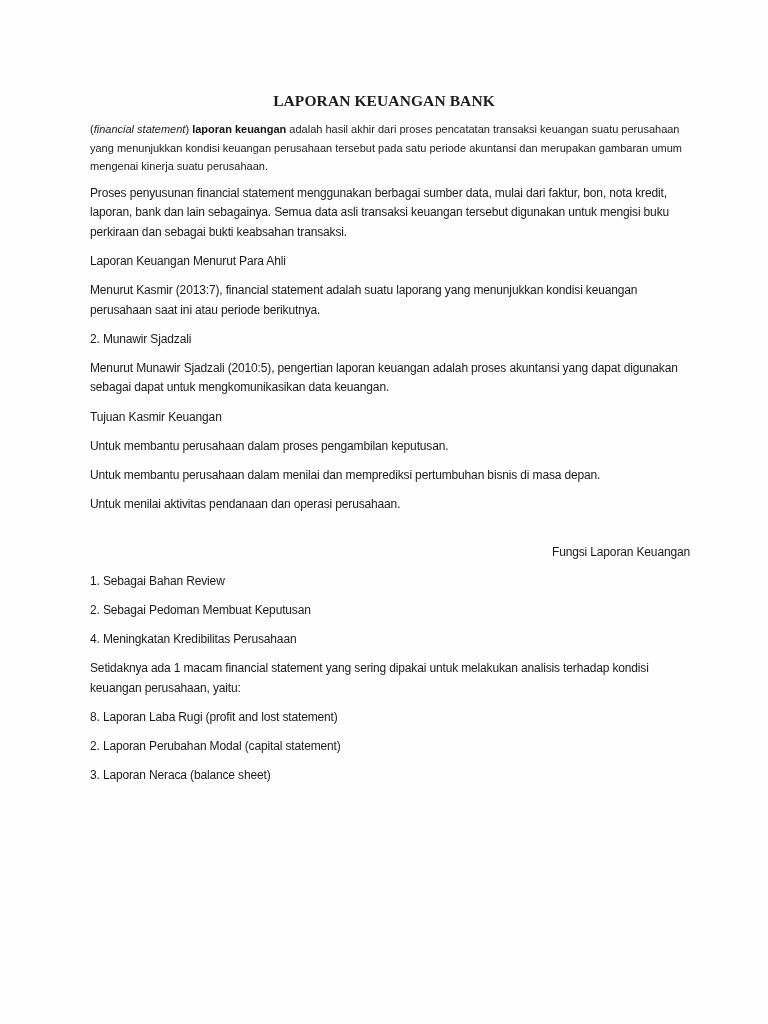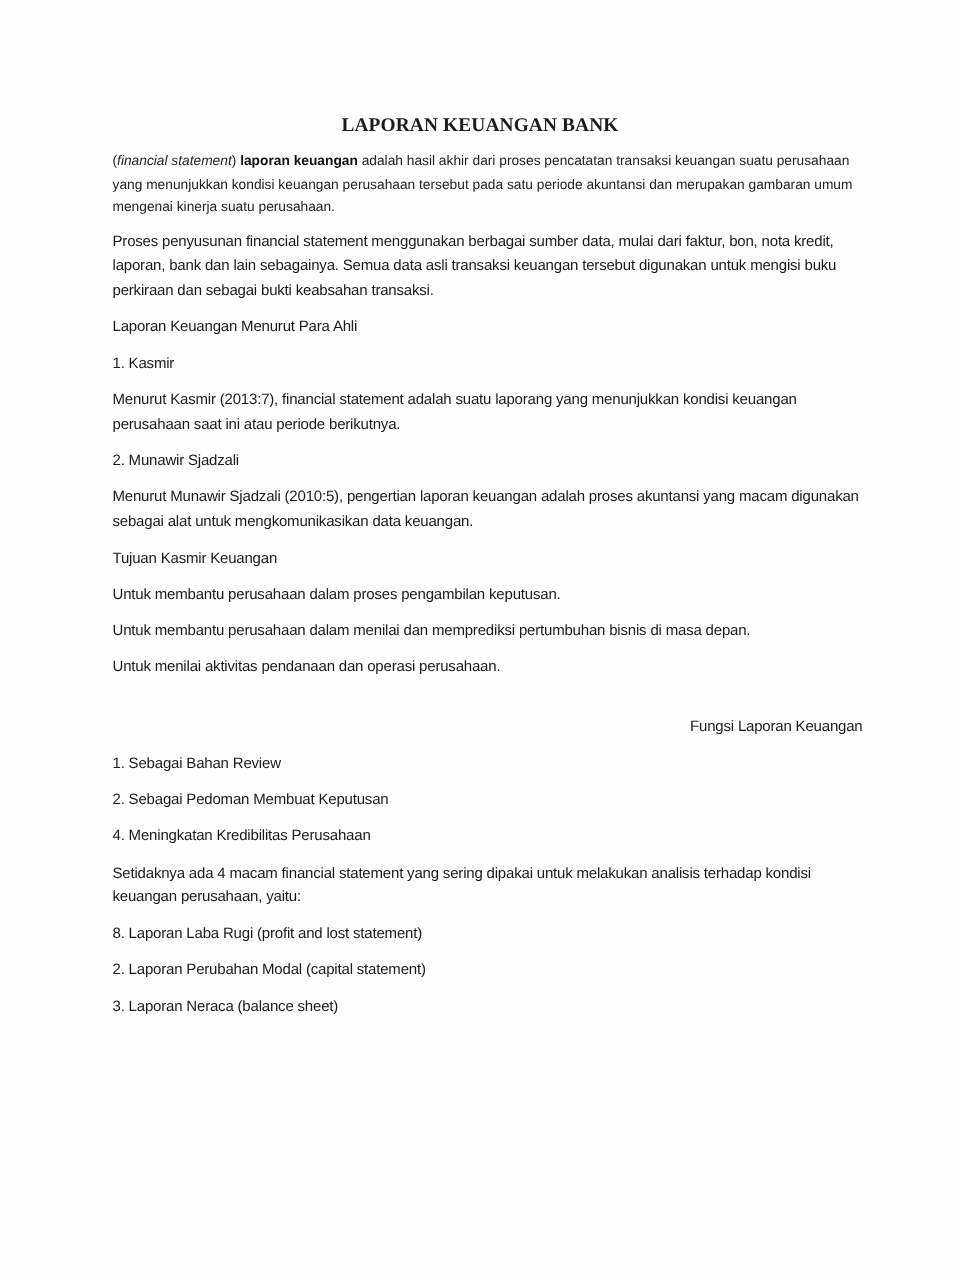--- a/index.html
+++ b/index.html
@@ -70,34 +70,33 @@
 <div class="page">
 
   <h1 class="title">LAPORAN KEUANGAN BANK</h1>
 
   <p class="intro">(<em>financial statement</em>) <strong>laporan keuangan</strong> <span>adalah hasil akhir dari proses pencatatan transaksi keuangan suatu perusahaan yang menunjukkan kondisi keuangan perusahaan tersebut pada satu periode akuntansi dan merupakan gambaran umum mengenai kinerja suatu perusahaan.</span></p>
 
   <div class="body">
     <p>Proses penyusunan financial statement menggunakan berbagai sumber data, mulai dari faktur, bon, nota kredit, laporan, bank dan lain sebagainya. Semua data asli transaksi keuangan tersebut digunakan untuk mengisi buku perkiraan dan sebagai bukti keabsahan transaksi.</p>
 
     <p>Laporan Keuangan Menurut Para Ahli</p>
-    <p>1. Kasmir</p>
     <p>Menurut Kasmir (2013:7), financial statement adalah suatu laporang yang menunjukkan kondisi keuangan perusahaan saat ini atau periode berikutnya.</p>
     <p>2. Munawir Sjadzali</p>
-    <p>Menurut Munawir Sjadzali (2010:5), pengertian laporan keuangan adalah proses akuntansi yang macam digunakan sebagai alat untuk mengkomunikasikan data keuangan.</p>
+    <p>Menurut Munawir Sjadzali (2010:5), pengertian laporan keuangan adalah proses akuntansi yang dapat digunakan sebagai dapat untuk mengkomunikasikan data keuangan.</p>
 
     <p>Tujuan Kasmir Keuangan</p>
     <p>Untuk membantu perusahaan dalam proses pengambilan keputusan.</p>
     <p>Untuk membantu perusahaan dalam menilai dan memprediksi pertumbuhan bisnis di masa depan.</p>
     <p>Untuk menilai aktivitas pendanaan dan operasi perusahaan.</p>
 
     <p class="gap-before">Fungsi Laporan Keuangan</p>
     <p>1. Sebagai Bahan Review</p>
     <p>2. Sebagai Pedoman Membuat Keputusan</p>
     <p>4. Meningkatan Kredibilitas Perusahaan</p>
 
-    <p>Setidaknya ada 4 macam financial statement yang sering dipakai untuk melakukan analisis terhadap kondisi keuangan perusahaan, yaitu:</p>
+    <p>Setidaknya ada 1 macam financial statement yang sering dipakai untuk melakukan analisis terhadap kondisi keuangan perusahaan, yaitu:</p>
     <p>8. Laporan Laba Rugi (profit and lost statement)</p>
     <p>2. Laporan Perubahan Modal (capital statement)</p>
     <p>3. Laporan Neraca (balance sheet)</p>
   </div>
 
 </div>
 
 </body></html>

